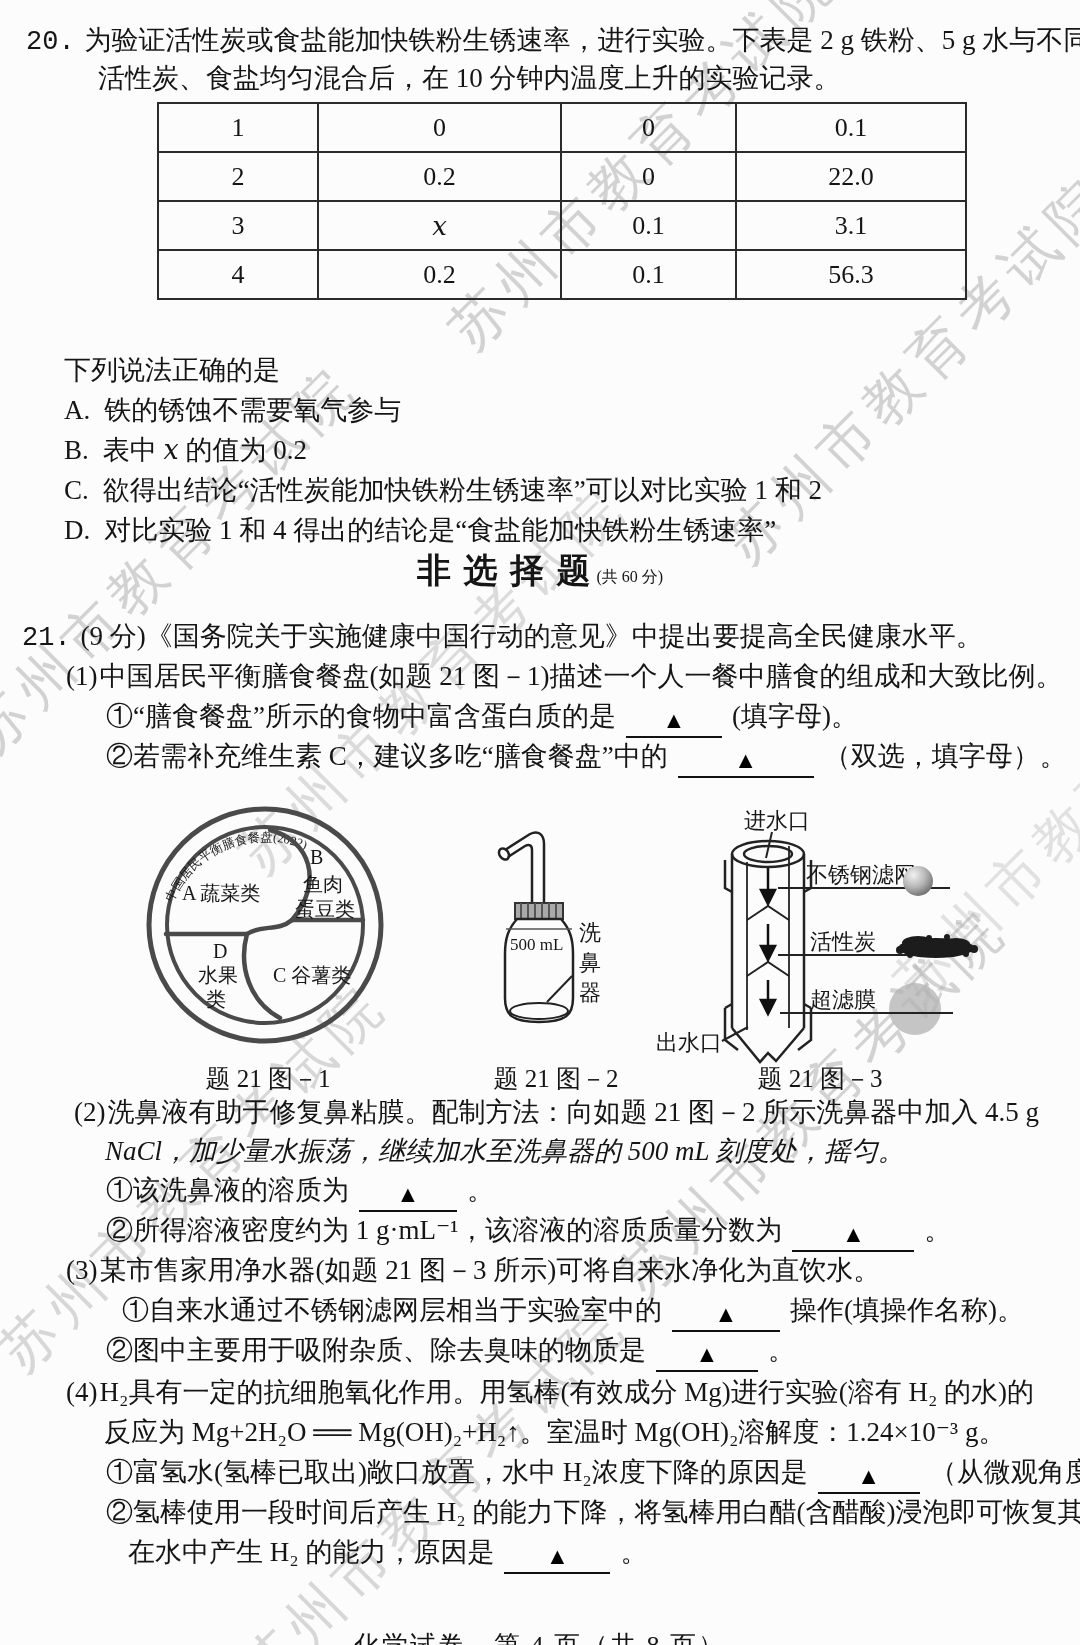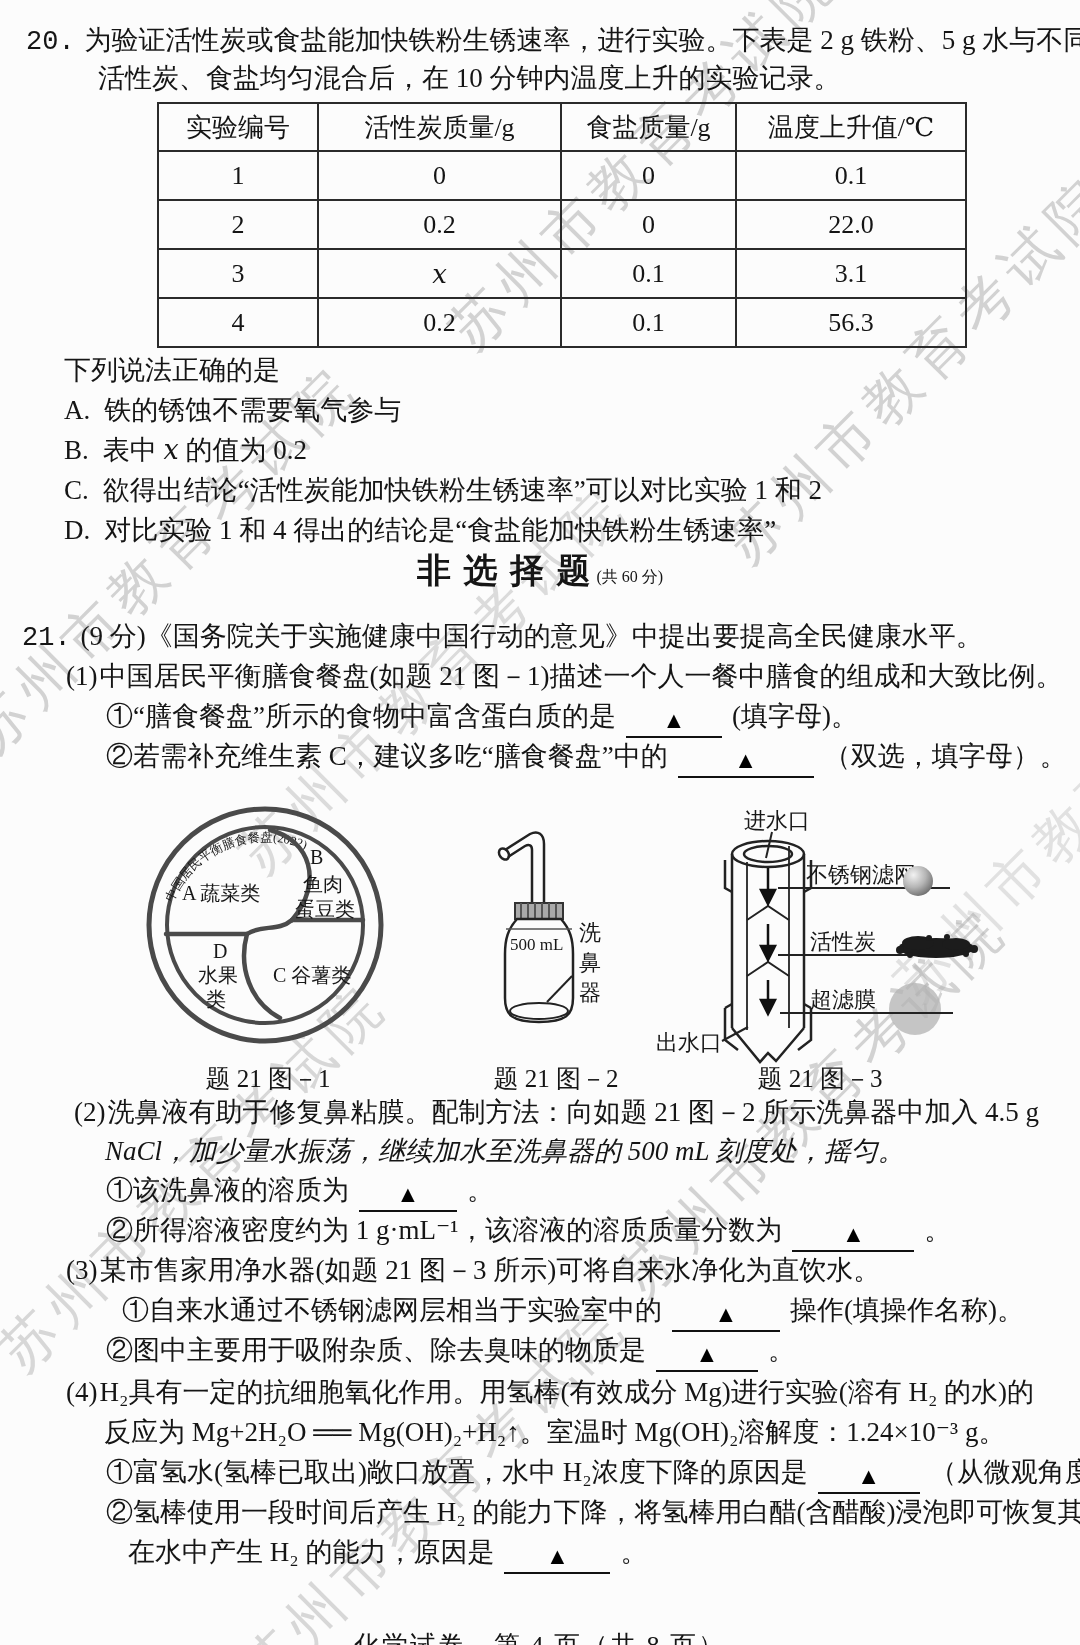--- a/index.html
+++ b/index.html
@@ -73,26 +73,20 @@
     </div>
 
     <table class="exp-table">
       <colgroup>
           <col style="width:160px">
           <col style="width:243px">
           <col style="width:175px">
           <col style="width:230px">
         </colgroup>
       <tbody>
-          <tr>
-        <th>实验编号</th>
-        <th>活性炭质量/g</th>
-        <th>食盐质量/g</th>
-        <th>温度上升值/℃</th>
-      </tr>
       <tr>
         <td>1</td>
         <td>0</td>
         <td>0</td>
         <td>0.1</td>
       </tr>
       <tr>
         <td>2</td>
         <td>0.2</td>
         <td>0</td>

